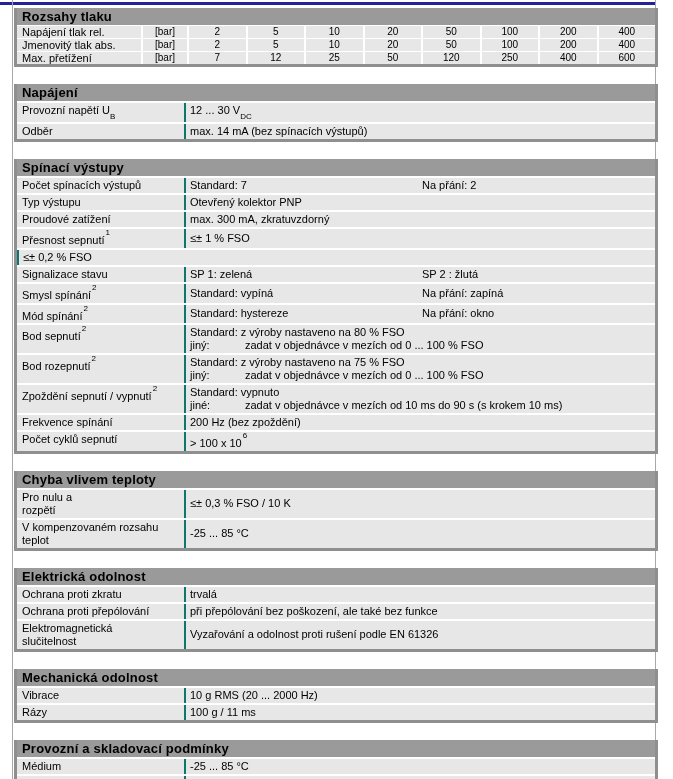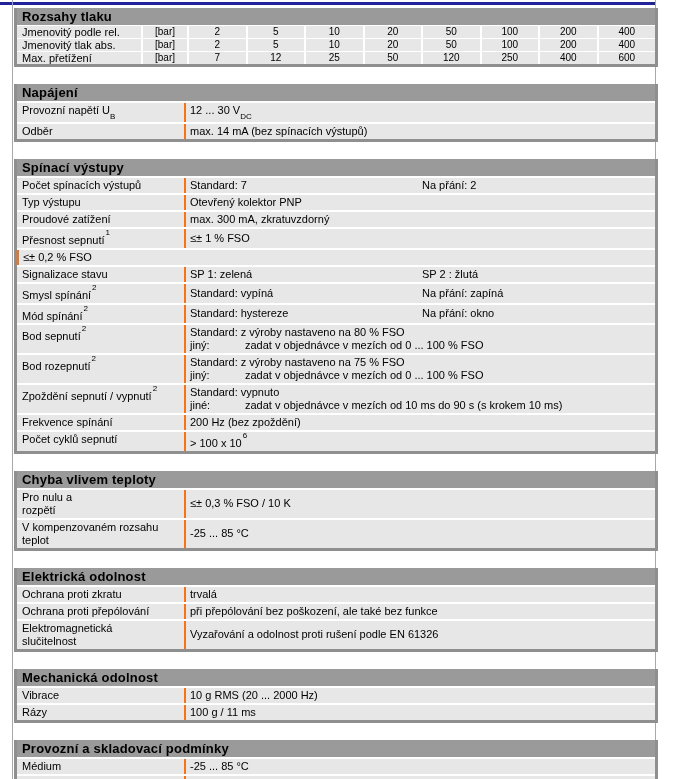--- a/index.html
+++ b/index.html
@@ -33,21 +33,21 @@
     letter-spacing:0.2px;
   }
   .row { display:flex; background:#e7e7e7; border-top:2px solid #ffffff; }
   .grid-table .row { border-top:1px solid #ffffff; }
 
   .cell-label { flex:0 0 167px; width:167px; padding:1px 7px 1px 5px; }
   .lab-line { line-height:13px; font-size:11px; }
 
   .cell-value {
     flex:1;
-    border-left:2px solid #f97316;
+    border-left:2px solid #0f766e;
     padding:1px 0 1px 4px;
     display:flex; flex-direction:column; justify-content:center;
   }
   .val-line { line-height:13px; font-size:11px; position:relative; }
   .val-prefix { display:inline-block; width:55px; }
   .val-col2 { position:absolute; left:232px; top:0; white-space:nowrap; }
 
   sup.sp { position:relative; top:-4px; font-size:8px; margin-left:1px; }
   sub.sb { position:relative; top:2px; font-size:8px; }
 
@@ -66,21 +66,21 @@
 
 <div class="page">
   <div class="top-line"></div>
   <div class="rule rule-left"></div>
   <div class="rule rule-right"></div>
   <div id="tables">
       <div class="spec-table grid-table">
         <div class="sec-header">Rozsahy tlaku</div>
         <div class="row">
           <div class="cell-label">
-            <div class="lab-line">Jmenovitý podle rel.</div>
+            <div class="lab-line">Napájení tlak rel.</div>
           </div>
           <div class="cell-unit">[bar]</div>
           <div class="cell-num">2</div>
           <div class="cell-num">5</div>
           <div class="cell-num">10</div>
           <div class="cell-num">20</div>
           <div class="cell-num">50</div>
           <div class="cell-num">100</div>
           <div class="cell-num">200</div>
           <div class="cell-num">400</div>

